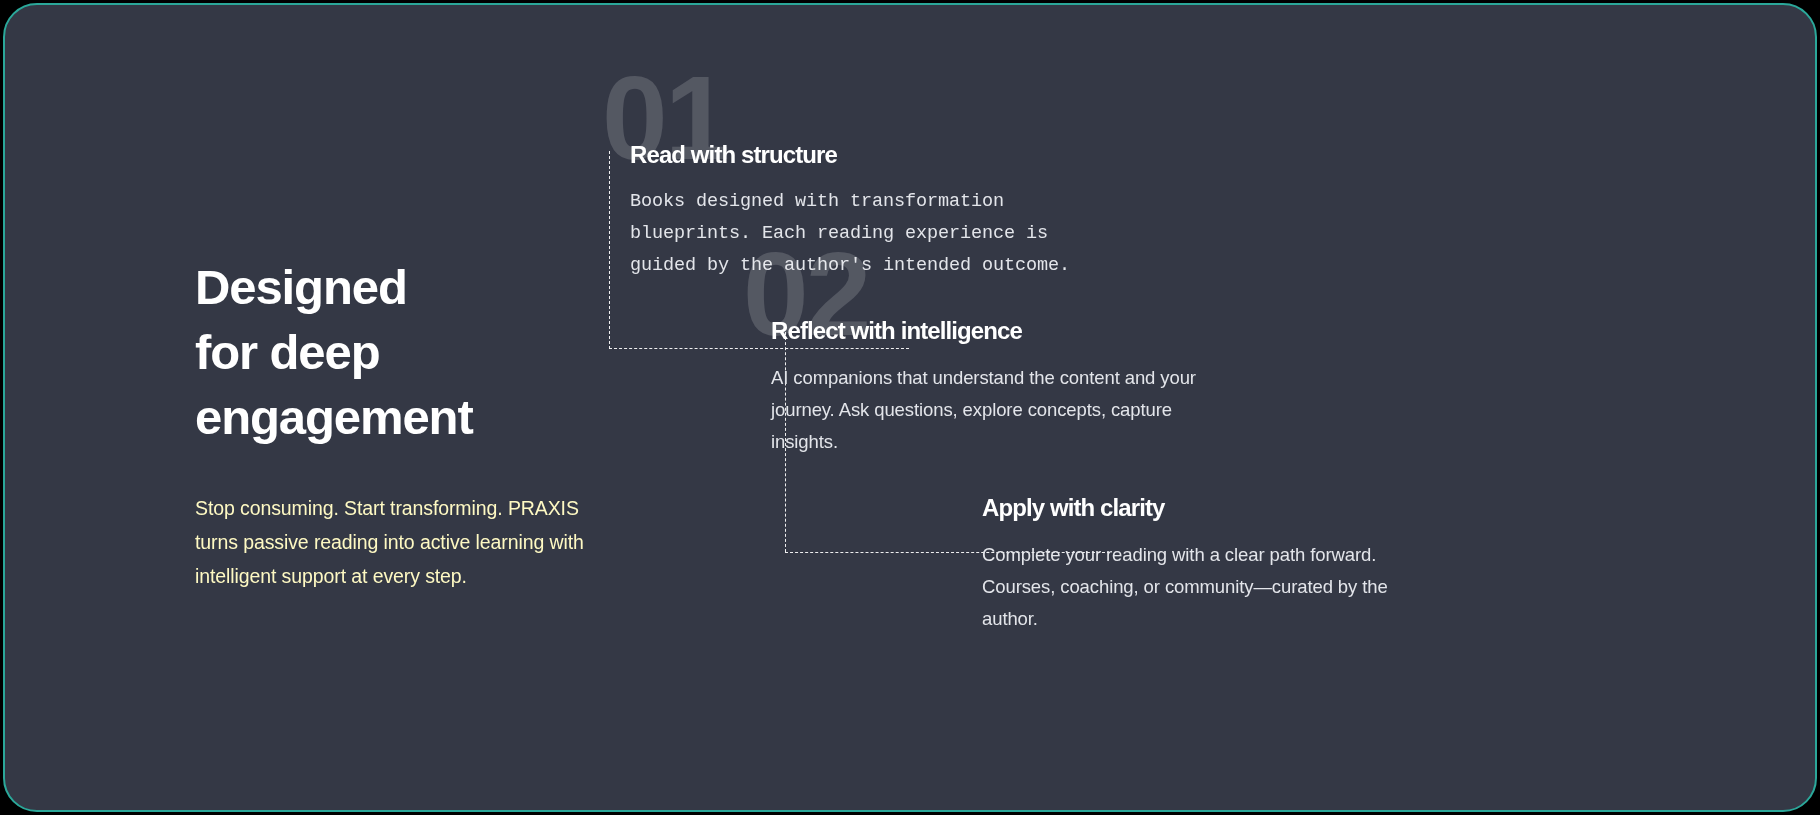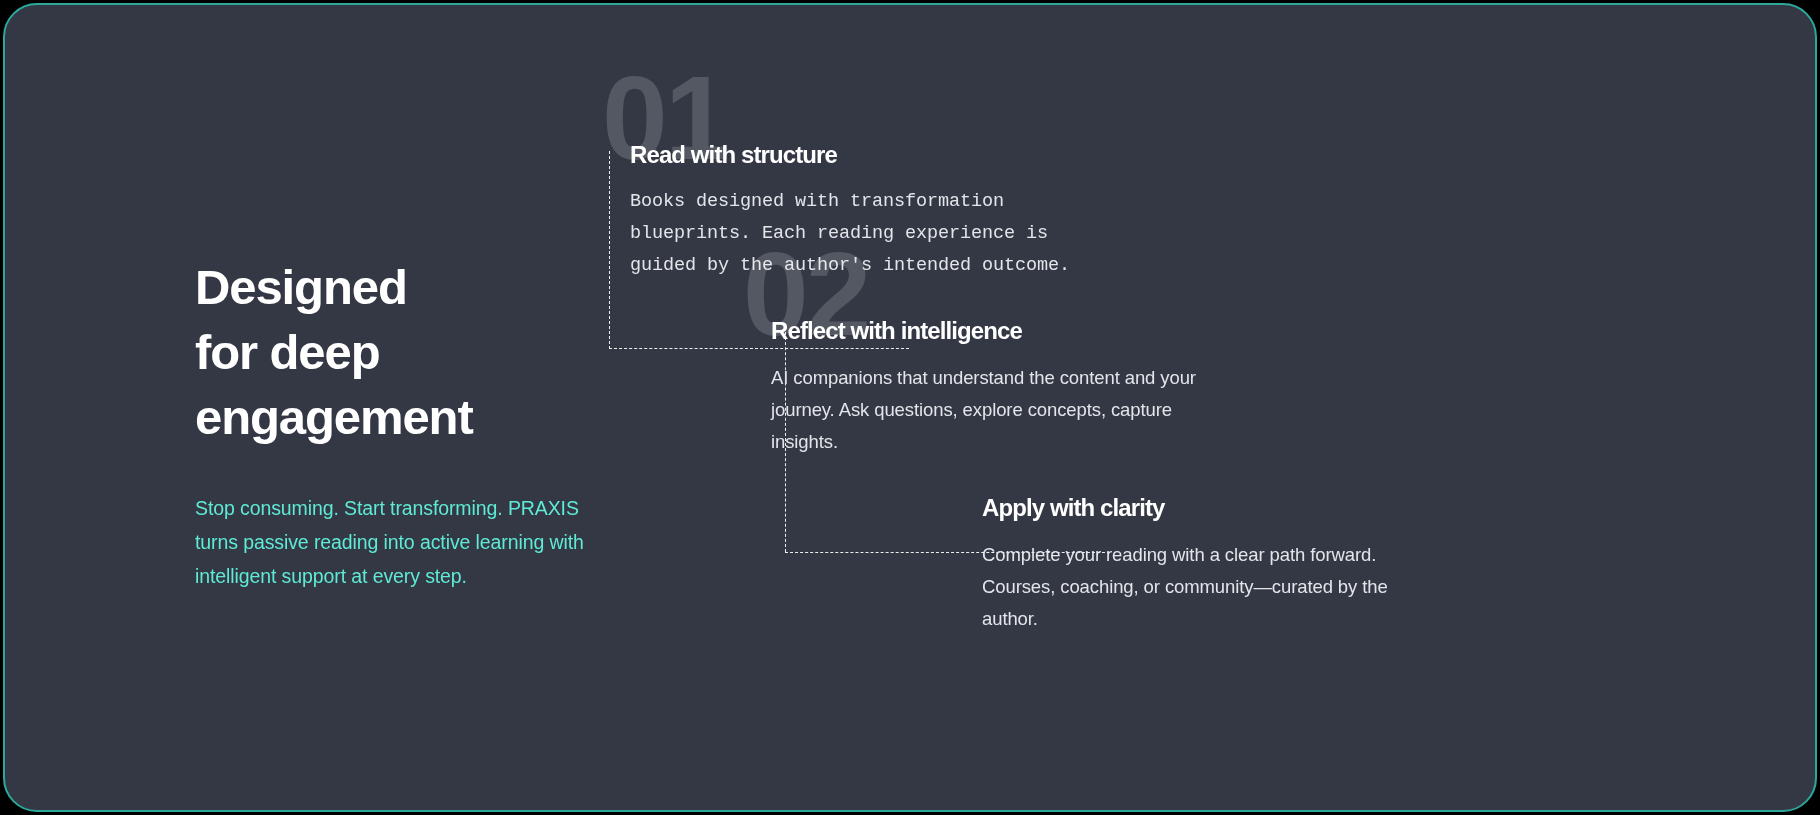--- a/index.html
+++ b/index.html
@@ -32,21 +32,21 @@
     line-height:1.33;
     letter-spacing:-1.1px;
     color:#ffffff;
     white-space:pre-line;
   }
   #intro-body {
     margin-top:42px;
     font-size:19.5px;
     font-weight:400;
     line-height:1.72;
-    color:#5eead4;
+    color:#fef9c3;
     letter-spacing:-0.1px;
   }
 
   
   #steps { position:absolute; left:0; top:0; width:100%; height:100%; }
 
   .step { position:absolute; }
 
   .step-numeral {
     position:absolute;

